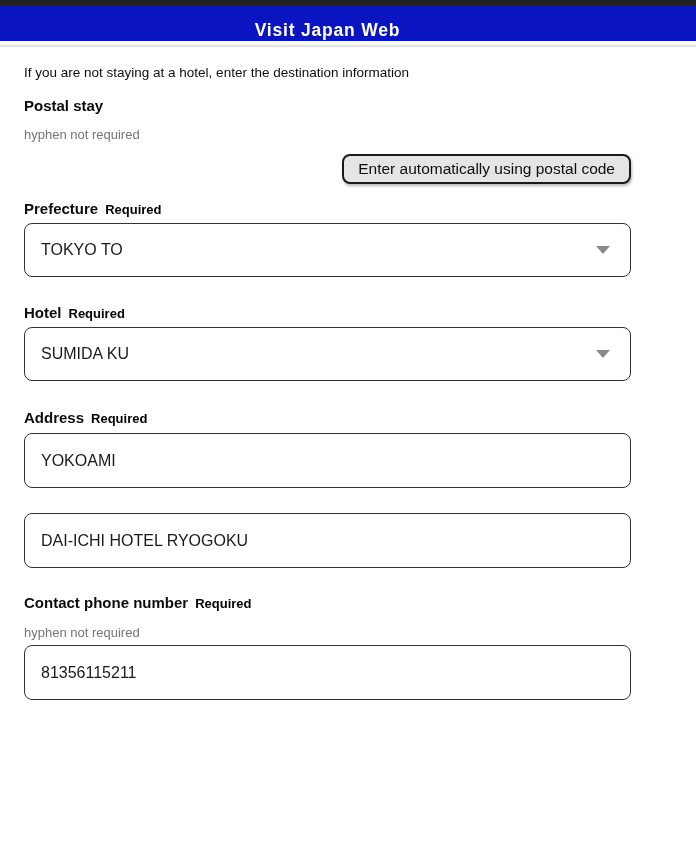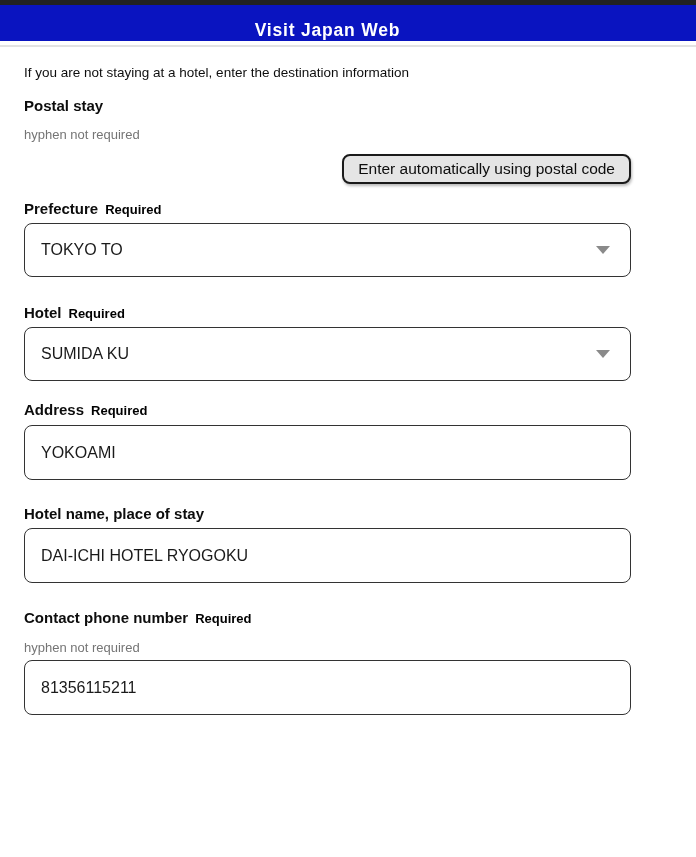--- a/index.html
+++ b/index.html
@@ -128,21 +128,21 @@
     font-family: "Liberation Sans", "DejaVu Sans", sans-serif;
     font-size: 15.5px;
     color: #0d0d0d;
     padding: 0 14px;
     box-shadow: 1px 2px 3px rgba(0,0,0,0.28);
     cursor: pointer;
   }
   .mt-postal  { margin-top: 15px; }
   .mt-pref    { margin-top: 16px; }
   .mt-city    { margin-top: 27px; }
-  .mt-address { margin-top: 20px; }
+  .mt-address { margin-top: 28px; }
   .mt-hotel   { margin-top: 25px; }
   .mt-phone   { margin-top: 26px; }
 </style>
 </head>
 <body>
 
 <div class="topbar"></div>
 
 <header class="app-header">
   <div class="app-header-inner">
@@ -193,23 +193,20 @@
 
   <div class="field mt-address">
     <div class="label-row">
       <span class="field-label">Address</span>
       <span class="required-badge">Required</span>
     </div>
     <input type="text" class="text-input" value="YOKOAMI" style="">
   </div>
 
   <div class="field mt-hotel">
-    <div class="label-row">
-      <span class="field-label">Hotel name, place of stay</span>
-    </div>
     <input type="text" class="text-input" value="DAI-ICHI HOTEL RYOGOKU" style="">
   </div>
 
   <div class="field mt-phone">
     <div class="label-row">
       <span class="field-label">Contact phone number</span>
       <span class="required-badge">Required</span>
     </div>
     <div class="helper-text">hyphen not required</div>
     <input type="text" class="text-input" value="81356115211" style="">

